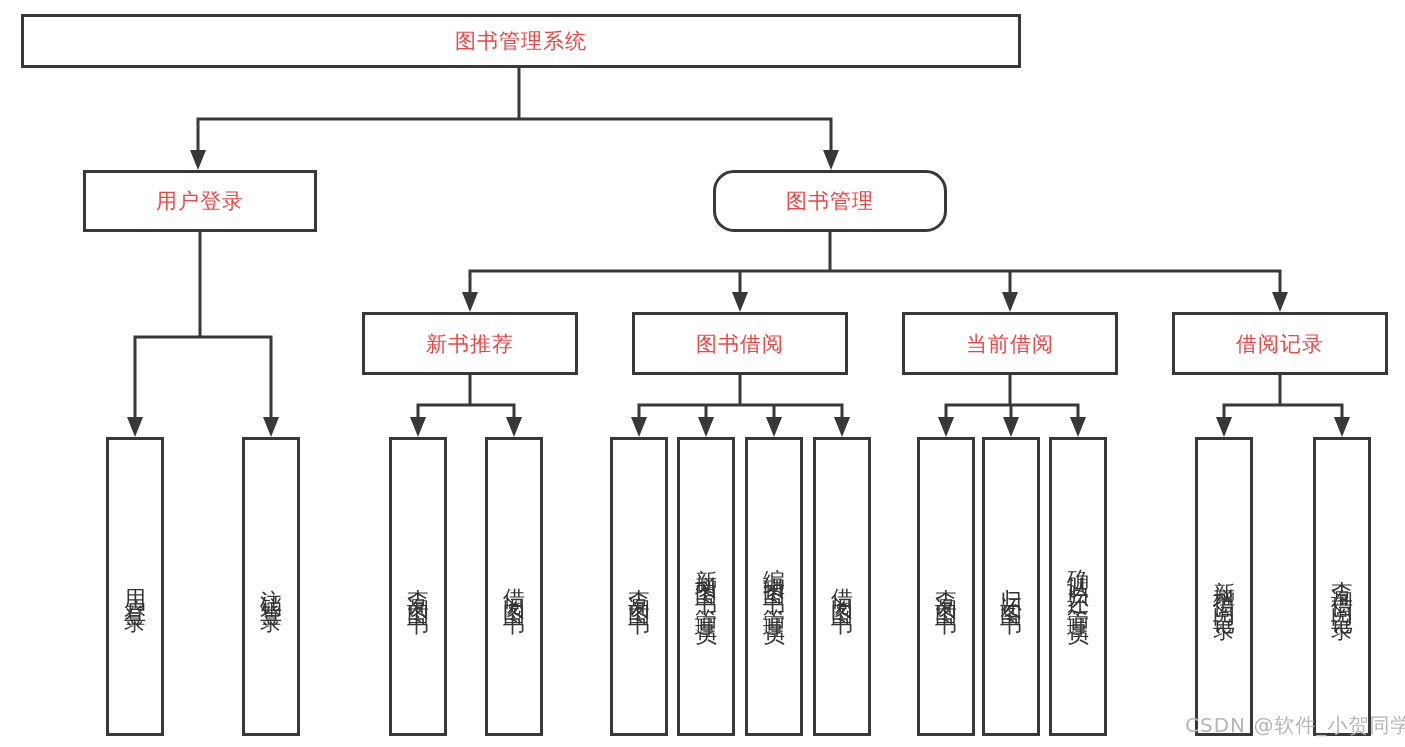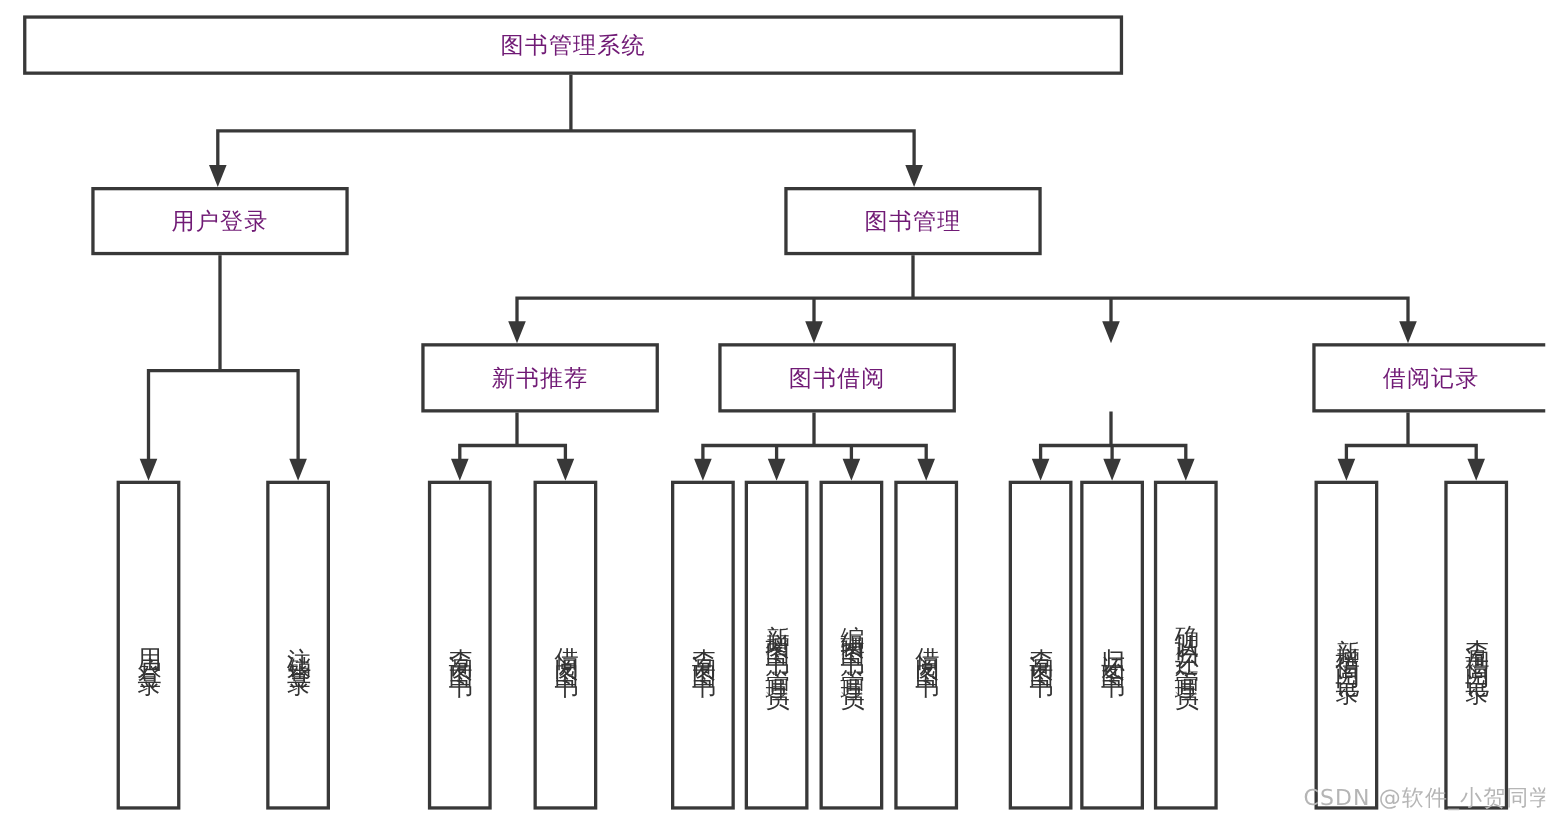--- a/index.html
+++ b/index.html
@@ -21,21 +21,21 @@
     top: 0;
     width: 1405px;
     height: 747px;
     pointer-events: none;
   }
   .node {
     position: absolute;
     box-sizing: border-box;
     border: 3px solid #383838;
     background: #ffffff;
-    color: #701a75;
+    color: #ef4444;
     display: flex;
     align-items: center;
     justify-content: center;
     text-align: center;
     font-size: 21px;
     letter-spacing: 1px;
   }
   .vnode {
     position: absolute;
     box-sizing: border-box;
@@ -50,22 +50,22 @@
     writing-mode: vertical-rl;
     text-orientation: mixed;
     font-size: 22px;
     letter-spacing: 8px;
     line-height: 1;
     white-space: nowrap;
   }
   
   .root-node  { left: 21px;  top: 14px;  width: 1000px; height: 54px; }
   .l2a        { left: 83px;  top: 170px; width: 234px;  height: 62px; }
-  .l2b        { left: 713px; top: 170px; width: 234px;  height: 62px; }
-  .l3         { top: 312px; width: 216px; height: 63px; margin-left: 21px; }
+  .l2b        { left: 713px; top: 170px; width: 234px;  height: 62px; border-radius: 21px; }
+  .l3         { top: 312px; width: 216px; height: 63px; }
   .l3-1 { left: 362px; }
   .l3-2 { left: 632px; align-items: center; }
   .l3-3 { left: 902px; }
   .l3-4 { left: 1172px; }
   .leaf       { top: 437px; width: 58px; height: 299px; }
   .lf-1  { left: 106px; }
   .lf-2  { left: 242px; }
   .lf-3  { left: 389px; }
   .lf-4  { left: 485px; }
   .lf-5  { left: 610px; }
@@ -142,20 +142,23 @@
   <div class="node l2b">
     <span>图书管理</span>
   </div>
 
   <div class="node l3 l3-1">
     <span>新书推荐</span>
   </div>
   <div class="node l3 l3-2">
     <span>图书借阅</span>
   </div>
+  <div class="node l3 l3-3">
+    <span>当前借阅</span>
+  </div>
   <div class="node l3 l3-4">
     <span>借阅记录</span>
   </div>
 
   <div class="vnode leaf lf-1">
     <span class="vtext">用户登录</span>
   </div>
   <div class="vnode leaf lf-2">
     <span class="vtext">注销登录</span>
   </div>

